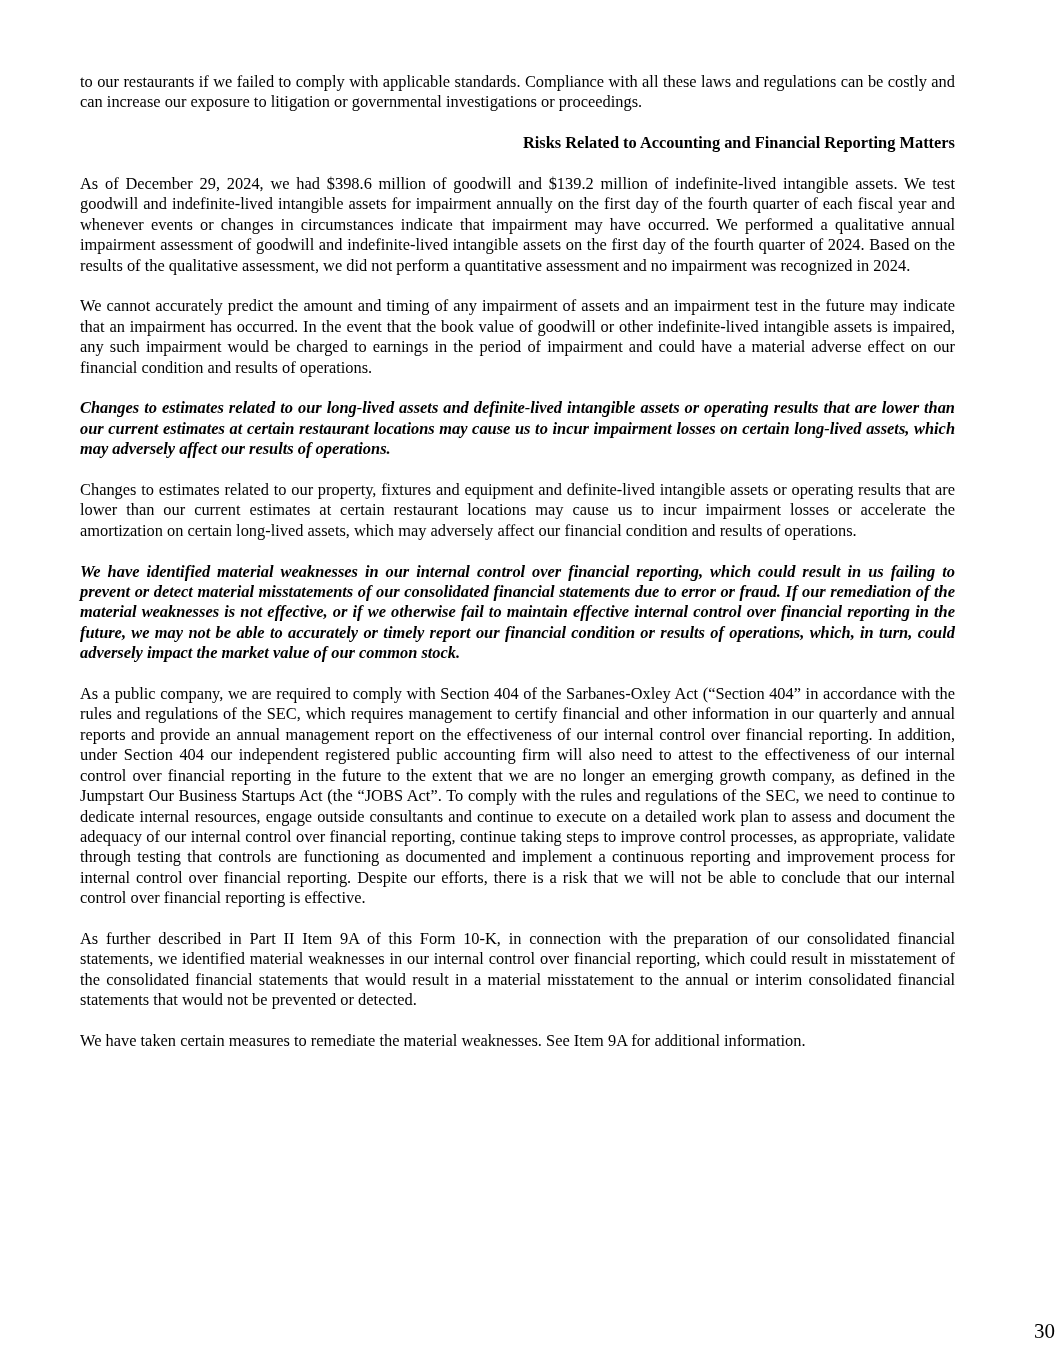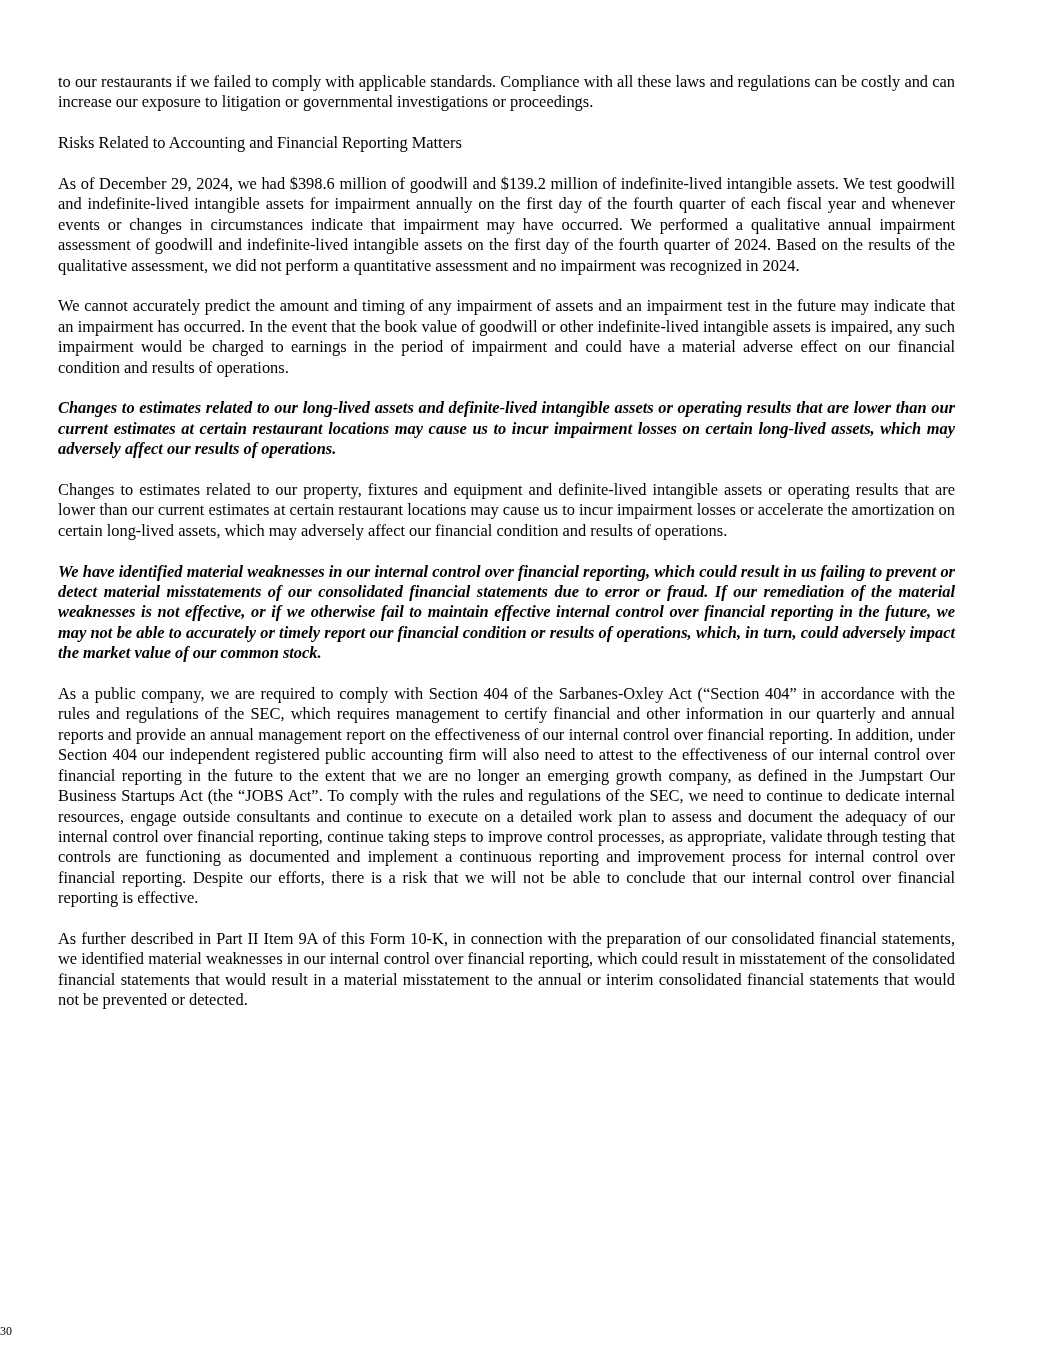--- a/index.html
+++ b/index.html
@@ -10,59 +10,60 @@
   body {
     width: 1055px;
     height: 1365px;
     position: relative;
     font-family: "Liberation Serif", serif;
     color: #000000;
   }
   .page {
     position: absolute;
     top: 0; left: 0; right: 0; bottom: 0;
-    padding: 72px 100px 0 58px;
+    padding: 72px 100px 0 80px;
     box-sizing: border-box;
   }
   .para {
     margin: 0 0 20.4px 0;
     font-size: 16.4px;
     line-height: 20.4px;
     text-align: justify;
     text-justify: inter-word;
   }
   .para.heading {
-    font-weight: normal;
-    text-align: left;
+    font-weight: bold;
+    text-align: right;
   }
   .para.heading-italic {
     font-weight: bold;
     font-style: italic;
   }
   .page-footer {
     position: absolute;
     bottom: 24px;
     left: 0;
     right: 0;
-    text-align: left;
-    font-size: 12px;
+    text-align: right;
+    font-size: 21px;
     line-height: 20.4px;
   }
 </style>
 </head>
 <body>
 
 <main class="page">
   <section id="paragraphs">
       <p class="para body">to our restaurants if we failed to comply with applicable standards. Compliance with all these laws and regulations can be costly and can increase our exposure to litigation or governmental investigations or proceedings.</p>
       <p class="para heading">Risks Related to Accounting and Financial Reporting Matters</p>
       <p class="para body">As of December 29, 2024, we had $398.6 million of goodwill and $139.2 million of indefinite-lived intangible assets. We test goodwill and indefinite-lived intangible assets for impairment annually on the first day of the fourth quarter of each fiscal year and whenever events or changes in circumstances indicate that impairment may have occurred. We performed a qualitative annual impairment assessment of goodwill and indefinite-lived intangible assets on the first day of the fourth quarter of 2024. Based on the results of the qualitative assessment, we did not perform a quantitative assessment and no impairment was recognized in 2024.</p>
       <p class="para body">We cannot accurately predict the amount and timing of any impairment of assets and an impairment test in the future may indicate that an impairment has occurred. In the event that the book value of goodwill or other indefinite-lived intangible assets is impaired, any such impairment would be charged to earnings in the period of impairment and could have a material adverse effect on our financial condition and results of operations.</p>
       <p class="para heading-italic">Changes to estimates related to our long-lived assets and definite-lived intangible assets or operating results that are lower than our current estimates at certain restaurant locations may cause us to incur impairment losses on certain long-lived assets, which may adversely affect our results of operations.</p>
       <p class="para body">Changes to estimates related to our property, fixtures and equipment and definite-lived intangible assets or operating results that are lower than our current estimates at certain restaurant locations may cause us to incur impairment losses or accelerate the amortization on certain long-lived assets, which may adversely affect our financial condition and results of operations.</p>
       <p class="para heading-italic">We have identified material weaknesses in our internal control over financial reporting, which could result in us failing to prevent or detect material misstatements of our consolidated financial statements due to error or fraud. If our remediation of the material weaknesses is not effective, or if we otherwise fail to maintain effective internal control over financial reporting in the future, we may not be able to accurately or timely report our financial condition or results of operations, which, in turn, could adversely impact the market value of our common stock.</p>
       <p class="para body">As a public company, we are required to comply with Section 404 of the Sarbanes-Oxley Act (“Section 404” in accordance with the rules and regulations of the SEC, which requires management to certify financial and other information in our quarterly and annual reports and provide an annual management report on the effectiveness of our internal control over financial reporting. In addition, under Section 404 our independent registered public accounting firm will also need to attest to the effectiveness of our internal control over financial reporting in the future to the extent that we are no longer an emerging growth company, as defined in the Jumpstart Our Business Startups Act (the “JOBS Act”. To comply with the rules and regulations of the SEC, we need to continue to dedicate internal resources, engage outside consultants and continue to execute on a detailed work plan to assess and document the adequacy of our internal control over financial reporting, continue taking steps to improve control processes, as appropriate, validate through testing that controls are functioning as documented and implement a continuous reporting and improvement process for internal control over financial reporting. Despite our efforts, there is a risk that we will not be able to conclude that our internal control over financial reporting is effective.</p>
       <p class="para body">As further described in Part II Item 9A of this Form 10-K, in connection with the preparation of our consolidated financial statements, we identified material weaknesses in our internal control over financial reporting, which could result in misstatement of the consolidated financial statements that would result in a material misstatement to the annual or interim consolidated financial statements that would not be prevented or detected.</p>
+      <p class="para body">We have taken certain measures to remediate the material weaknesses. See Item 9A for additional information.</p>
     </section>
   <footer class="page-footer">
     <span>30</span>
   </footer>
 </main>
 
 </body></html>

